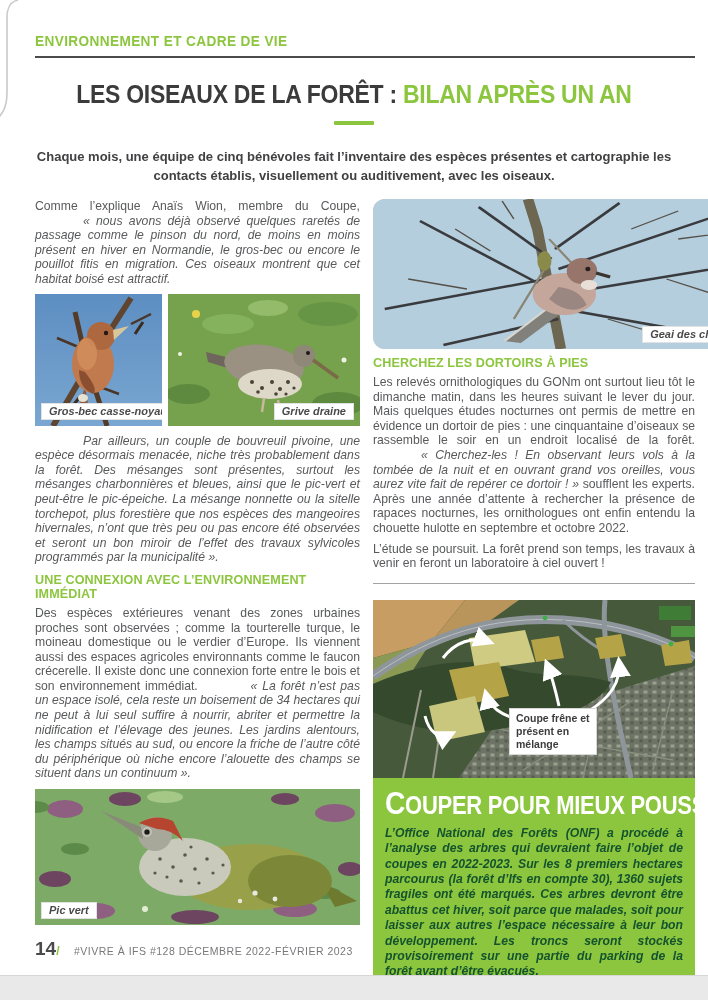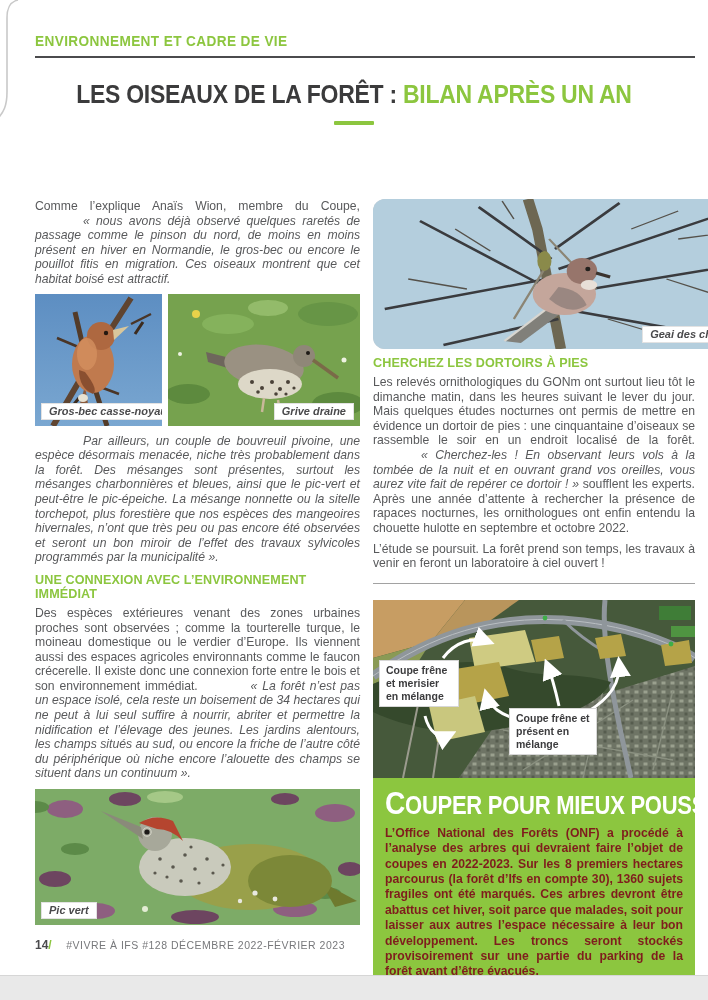--- a/index.html
+++ b/index.html
@@ -68,26 +68,26 @@
   .map-label-left{left:6px;top:60px;width:66px;}
   .map-label-center{left:136px;top:108px;width:74px;}
   .green-box{background:#8CC63F;padding:7px 12px 11px;color:#fff;width:298px;}
   .gb-title{
     margin:0 0 4px;font-size:25px;font-weight:700;letter-spacing:-.3px;
     transform:scaleX(.88);transform-origin:0 50%;white-space:nowrap;color:#fff;
   }
   .gb-light{display:inline-block;font-weight:600;}
   .gb-light::first-letter{font-size:1.28em;}
   .gb-body{
-    margin:0;font-size:12.2px;font-weight:700;line-height:15.4px;text-align:justify;color:#7f1d1d;
+    margin:0;font-size:12.2px;font-weight:700;line-height:15.4px;text-align:justify;color:#14532d;font-style:italic;
   }
 
   
   .footer{left:35px;top:938px;font-size:10.5px;color:#77787b;letter-spacing:.5px;white-space:nowrap;}
-  .footer .num{font-size:12px;font-weight:700;color:#4a4a4c;letter-spacing:0;}
+  .footer .num{font-size:19px;font-weight:700;color:#4a4a4c;letter-spacing:0;}
   .footer .slash{color:#8CC63F;font-weight:700;font-size:12px;margin-right:14px;}
   .bottom-strip{left:0;bottom:0;width:708px;height:24px;background:#e9e9e9;border-top:1px solid #d6d6d6;}
   .corner-svg{left:0;top:0;}
 </style>
 </head>
 <body>
 
 <svg class="abs corner-svg" width="26" height="132" viewBox="0 0 26 132">
   <path d="M18,0 C9,2 7,9 7,18 L7,92 C7,105 4,113 -4,120" stroke="#c9c9c9" stroke-width="1.6" fill="none"></path>
 </svg>
@@ -96,20 +96,21 @@
 <div class="abs header-rule"></div>
 
 <div class="abs title-wrap">
   <span class="title-inner">
     <span>LES OISEAUX DE LA FORÊT : </span><span class="title-green">BILAN APRÈS UN AN</span>
   </span>
 </div>
 <div class="abs title-dash"></div>
 
 <p class="abs intro">
+  <span>Chaque mois, une équipe de cinq bénévoles fait l’inventaire des espèces présentes et cartographie les contacts établis, visuellement ou auditivement, avec les oiseaux.</span>
 </p>
 
 <div class="abs col-left">
 
   <p class="body"><span>Comme l’explique Anaïs Wion, membre du Coupe, </span><span class="it">« nous avons déjà observé quelques raretés de passage comme le pinson du nord, de moins en moins présent en hiver en Normandie, le gros-bec ou encore le pouillot fitis en migration. Ces oiseaux montrent que cet habitat boisé est attractif.</span></p>
 
   <div class="fig-row">
     <figure class="fig-grosbec">
       <svg viewBox="0 0 127 132" preserveAspectRatio="none">
         <defs>
@@ -295,21 +296,20 @@
       <circle cx="172" cy="18" r="2.4" fill="#3fae49"></circle>
       <circle cx="298" cy="44" r="2.4" fill="#3fae49"></circle>
       <g stroke="#ffffff" stroke-width="3" fill="none" marker-end="url(#ah)">
         <path d="M70,58 C82,42 100,36 116,42"></path>
         <path d="M52,116 C56,132 66,140 78,134"></path>
         <path d="M148,120 C128,116 116,106 113,94"></path>
         <path d="M186,106 C182,88 178,74 174,64"></path>
         <path d="M214,112 C238,98 248,82 246,62"></path>
       </g>
     </svg>
-    <div class="map-label map-label-left">Coupe frêne et merisier en mélange</div>
     <div class="map-label map-label-center">Coupe frêne et présent en mélange</div>
   </div>
 
   <div class="green-box">
     <h3 class="gb-title"><span class="gb-light">COUPER</span><span> POUR MIEUX POUSSER</span></h3>
     <p class="gb-body">L’Office National des Forêts (ONF) a procédé à l’analyse des arbres qui devraient faire l’objet de coupes en 2022-2023. Sur les 8 premiers hectares parcourus (la forêt d’Ifs en compte 30), 1360 sujets fragiles ont été marqués. Ces arbres devront être abattus cet hiver, soit parce que malades, soit pour laisser aux autres l’espace nécessaire à leur bon développement. Les troncs seront stockés provisoirement sur une partie du parking de la forêt avant d’être évacués.</p>
   </div>
 </div>
 
 <div class="abs footer">

